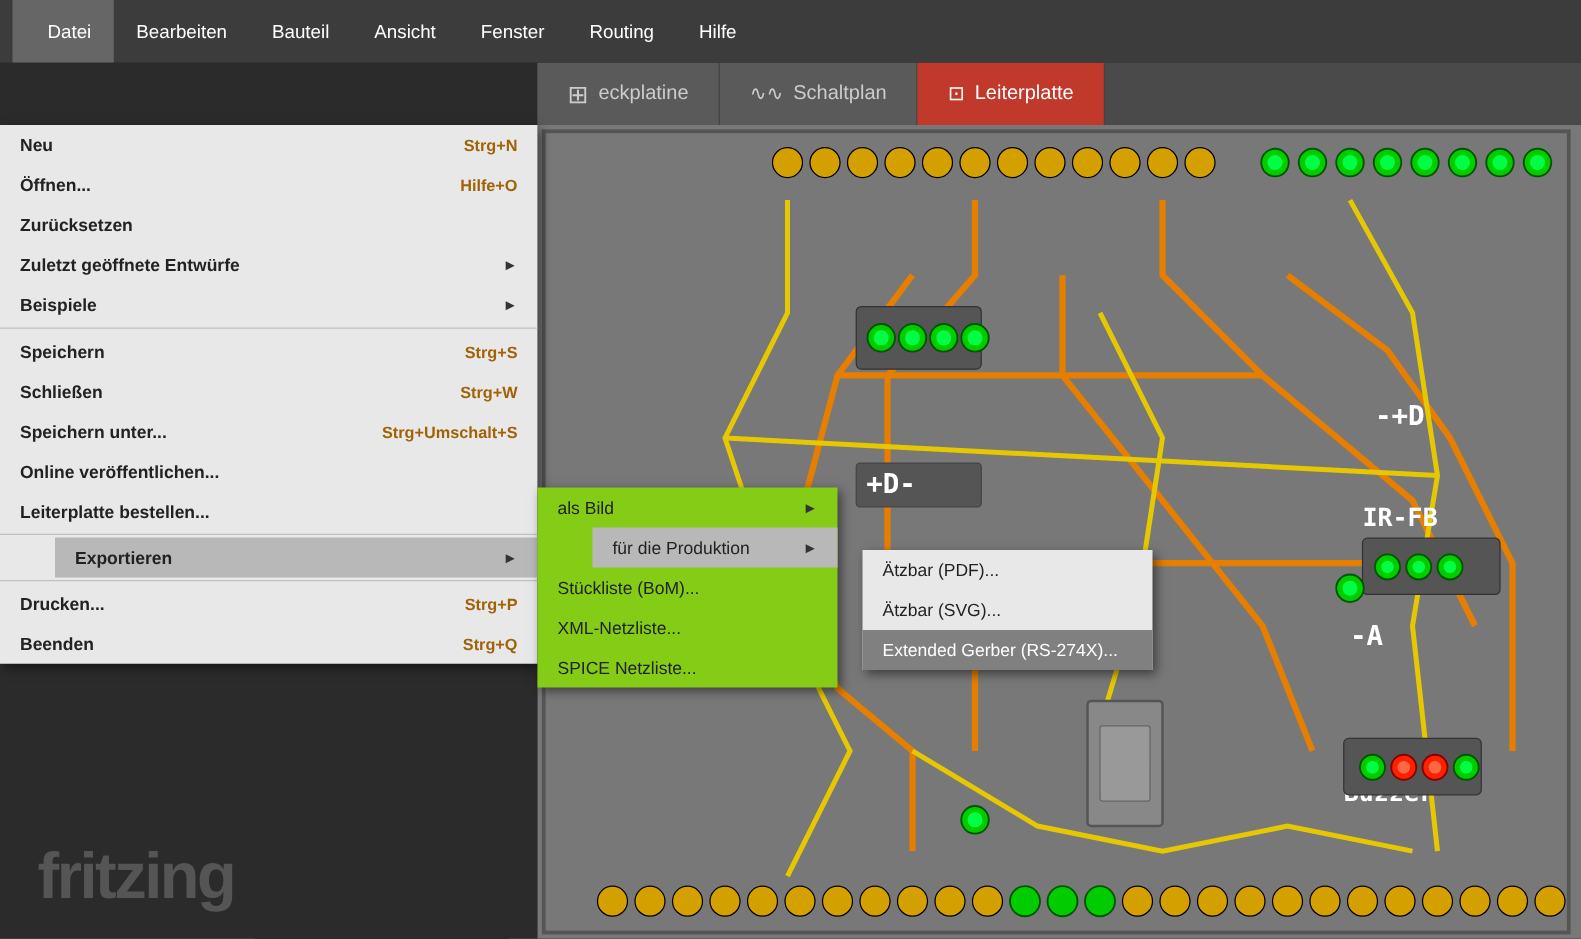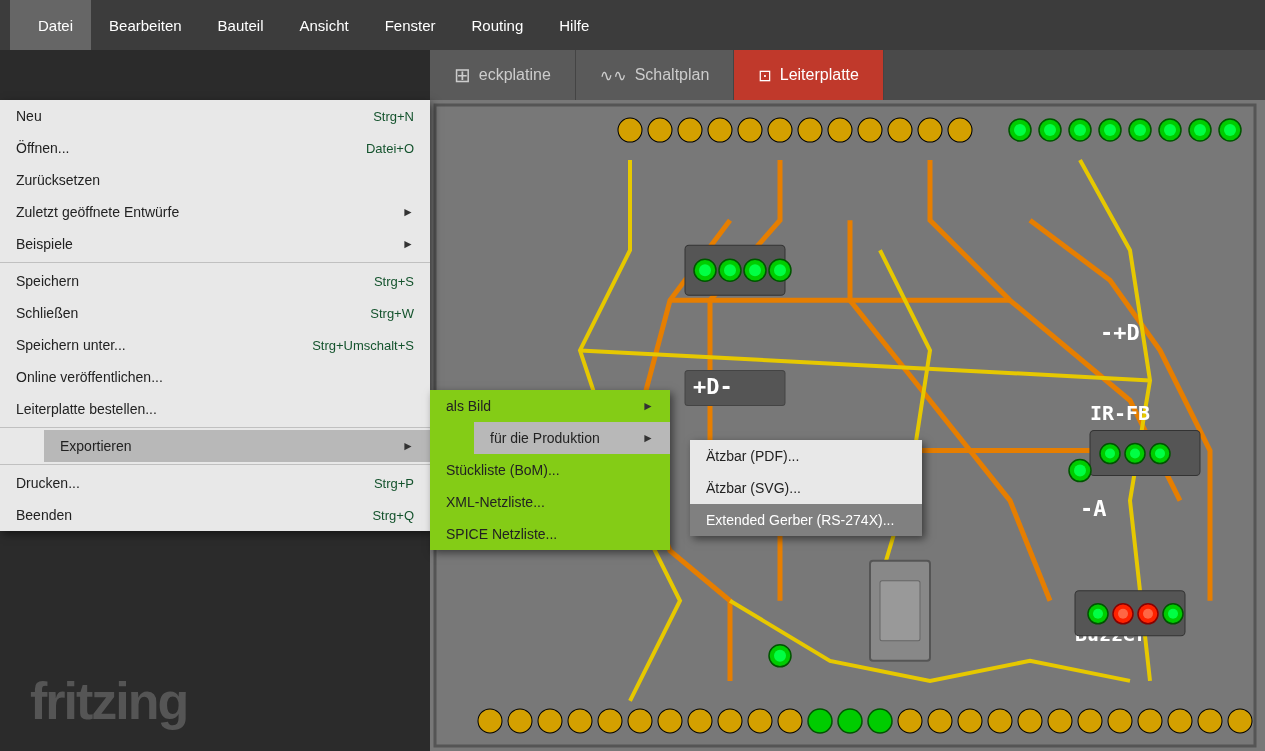--- a/index.html
+++ b/index.html
@@ -89,40 +89,41 @@
 
     
     .menu-datei {
       position: absolute;
       top: 50px;
       left: 0;
       width: 430px;
       background: #e8e8e8;
       box-shadow: 3px 3px 8px rgba(0,0,0,0.5);
       z-index: 300;
+      font-weight: bold;
     }
     .menu-item {
       display: flex;
       align-items: center;
       justify-content: space-between;
       padding: 8px 16px;
       color: #222;
       cursor: pointer;
       font-size: 14px;
       position: relative;
     }
     .menu-item:hover, .menu-item.highlighted {
       background: #d0d0d0;
     }
     .menu-item.highlighted {
       background: #b8b8b8;
       margin-left: 44px;
     }
     .menu-item .shortcut {
-      color: #14532d;
+      color: #a16207;
       font-size: 13px;
       margin-left: 40px;
     }
     .menu-item .arrow {
       color: #333;
       font-size: 12px;
     }
     .menu-divider {
       height: 1px;
       background: #c0c0c0;
@@ -366,21 +367,21 @@
     <span>fritzing</span>
   </div>
 
   <div class="menu-datei">
     <div class="menu-item">
       <span>Neu</span>
       <span class="shortcut">Strg+N</span>
     </div>
     <div class="menu-item">
       <span>Öffnen...</span>
-      <span class="shortcut">Datei+O</span>
+      <span class="shortcut">Hilfe+O</span>
     </div>
     <div class="menu-item">
       <span>Zurücksetzen</span>
     </div>
     <div class="menu-item">
       <span>Zuletzt geöffnete Entwürfe</span>
       <span class="arrow">►</span>
     </div>
     <div class="menu-item">
       <span>Beispiele</span>

